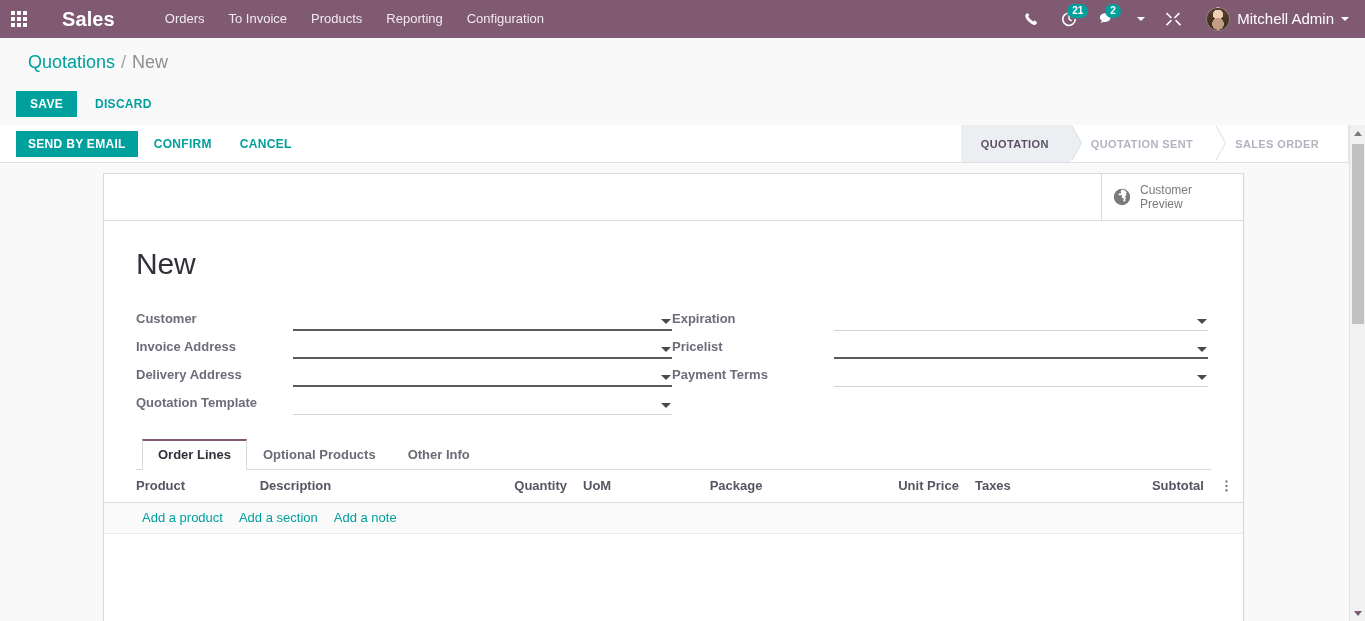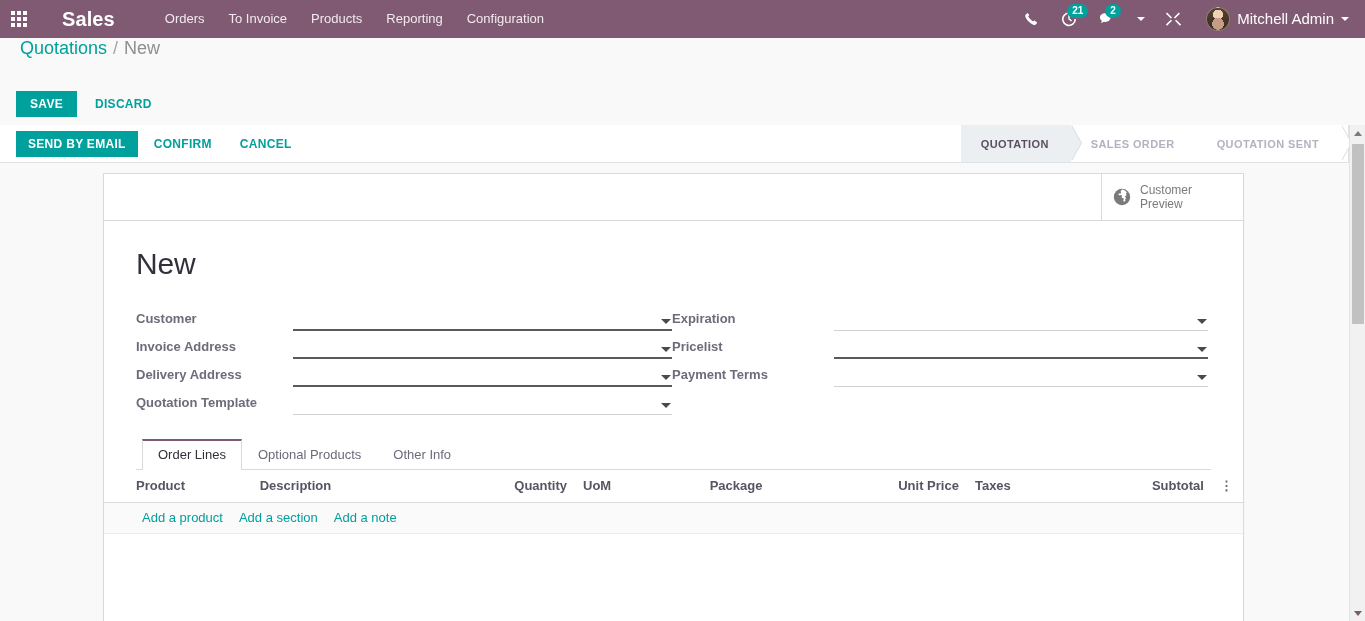--- a/index.html
+++ b/index.html
@@ -93,22 +93,22 @@
       radial-gradient(circle at 50% 30%, #f0d0b4 0 26%, transparent 27%),
       linear-gradient(#58402f, #3a2a1e);
     border: 1px solid rgba(255,255,255,.35);
     overflow: hidden;
   }
 
   
   .breadcrumb-row {
     position: absolute; top: 38px; left: 0;
     width: 1350px; height: 48px;
-    padding-left: 20px;
-    display: flex; align-items: flex-start;
+    padding-left: 28px;
+    display: flex; align-items: center;
     font-size: 18px;
   }
   .bc-link { color: #00a09d; cursor: pointer; }
   .bc-sep { color: #a5a5a5; margin: 0 6px; }
   .bc-active { color: #8f8f8f; }
 
   .save-row {
     position: absolute; top: 84px; left: 0;
     width: 1365px; height: 40px;
     display: flex; align-items: center;
@@ -245,20 +245,21 @@
     border-top: 5px solid #4a4a4a;
     pointer-events: none;
   }
 
   
   .notebook { margin-top: 24px; }
   .nb-tabs {
     display: flex; align-items: flex-start;
     border-bottom: 1px solid #d8dadd;
     padding-left: 6px;
+    font-weight: bold;
   }
   .nb-tab {
     padding: 7px 15px 8px 15px;
     font-size: 13px; color: #6b6b78;
     border: 1px solid transparent;
     border-bottom: none;
     margin-bottom: -1px;
     cursor: pointer;
     background: transparent;
   }
@@ -410,26 +411,26 @@
   <button class="btn-link-o">CONFIRM</button>
   <button class="btn-link-o">CANCEL</button>
 
   <div class="statusbar">
     <div class="st-item active">
       <span>QUOTATION</span>
       <span class="arrow-line"></span>
       <span class="arrow"></span>
     </div>
     <div class="st-item">
-      <span>SALES ORDER</span>
-    </div>
-    <div class="st-item">
       <span>QUOTATION SENT</span>
       <span class="arrow-line"></span>
       <span class="arrow"></span>
+    </div>
+    <div class="st-item">
+      <span>SALES ORDER</span>
     </div>
   </div>
 </div>
 <div class="statusbar-right-edge"></div>
 
 <div class="sheet-bg">
   <div class="sheet">
 
     <div class="button-box-row">
       <div class="cust-preview">

